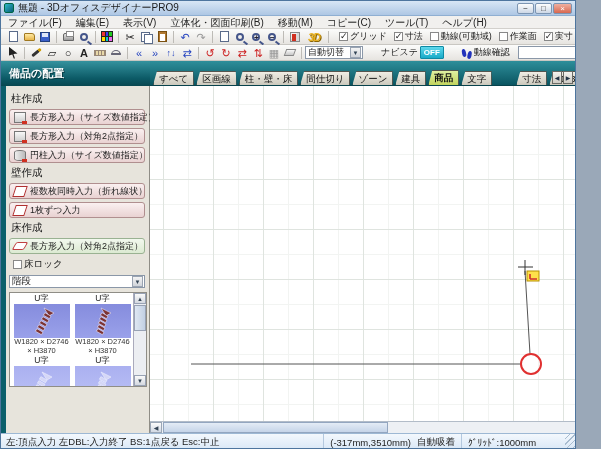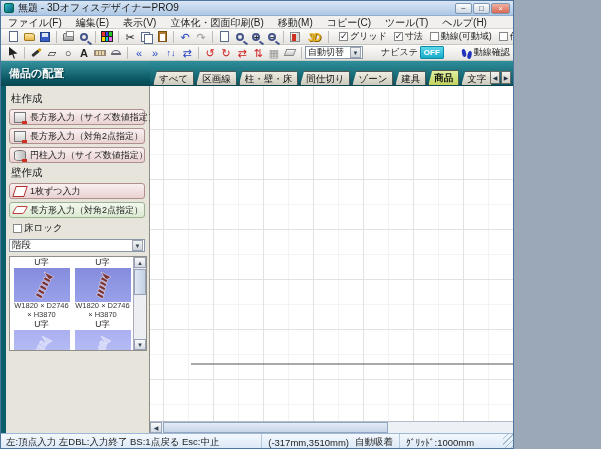--- a/index.html
+++ b/index.html
@@ -1,19 +1,19 @@
 <!DOCTYPE html>
 <html><head>
 <meta charset="utf-8">
 <style>
   * { box-sizing: border-box; margin: 0; padding: 0; }
   html,body { background:#9aa8b8; }
   body { font-family:"Liberation Sans","DejaVu Sans",sans-serif; }
   #win {
-    position:relative; width:514px; height:449px; background:#ece9e2;
+    position:relative; width:576px; height:449px; background:#ece9e2;
     border:1px solid #4e759e; overflow:hidden; font-size:10px; color:#222;
   }
   
   .titlebar { position:absolute; left:0; top:0; width:100%; height:15px;
     background:linear-gradient(#d8e6f5,#aec7e4); display:flex; align-items:center;
     border-bottom:1px solid #8fafd2; }
   .appicon { width:10px; height:10px; margin:0 4px 0 3px;
     background:linear-gradient(135deg,#2fb8c8,#0a5f78); border:1px solid #064,; border-radius:2px; }
   .title-text { font-size:10px; color:#1a1a1a; white-space:nowrap; }
   .wbtns { position:absolute; right:3px; top:2px; display:flex; gap:1px; }
@@ -393,23 +393,28 @@
       <span>長方形入力（対角2点指定）</span>
     </div>
     <div class="sbtn pink">
       <span class="sicon ic-cyl"></span>
       <span>円柱入力（サイズ数値指定）</span>
     </div>
 
     <div class="sec-label">壁作成</div>
     <div class="sbtn pink">
       <span class="sicon ic-wallpoly"></span>
+      <span>複数枚同時入力（折れ線状）</span>
+    </div>
+    <div class="sbtn pink">
+      <span class="sicon ic-wallpoly"></span>
       <span>1枚ずつ入力</span>
     </div>
 
+    <div class="sec-label">床作成</div>
     <div class="sbtn green">
       <span class="sicon ic-diam"></span>
       <span>長方形入力（対角2点指定）</span>
     </div>
 
     <label class="lockrow">
       <span class="cb">✓</span>
       <span class="cblabel" style="font-size:9.5px">床ロック</span>
     </label>
 

